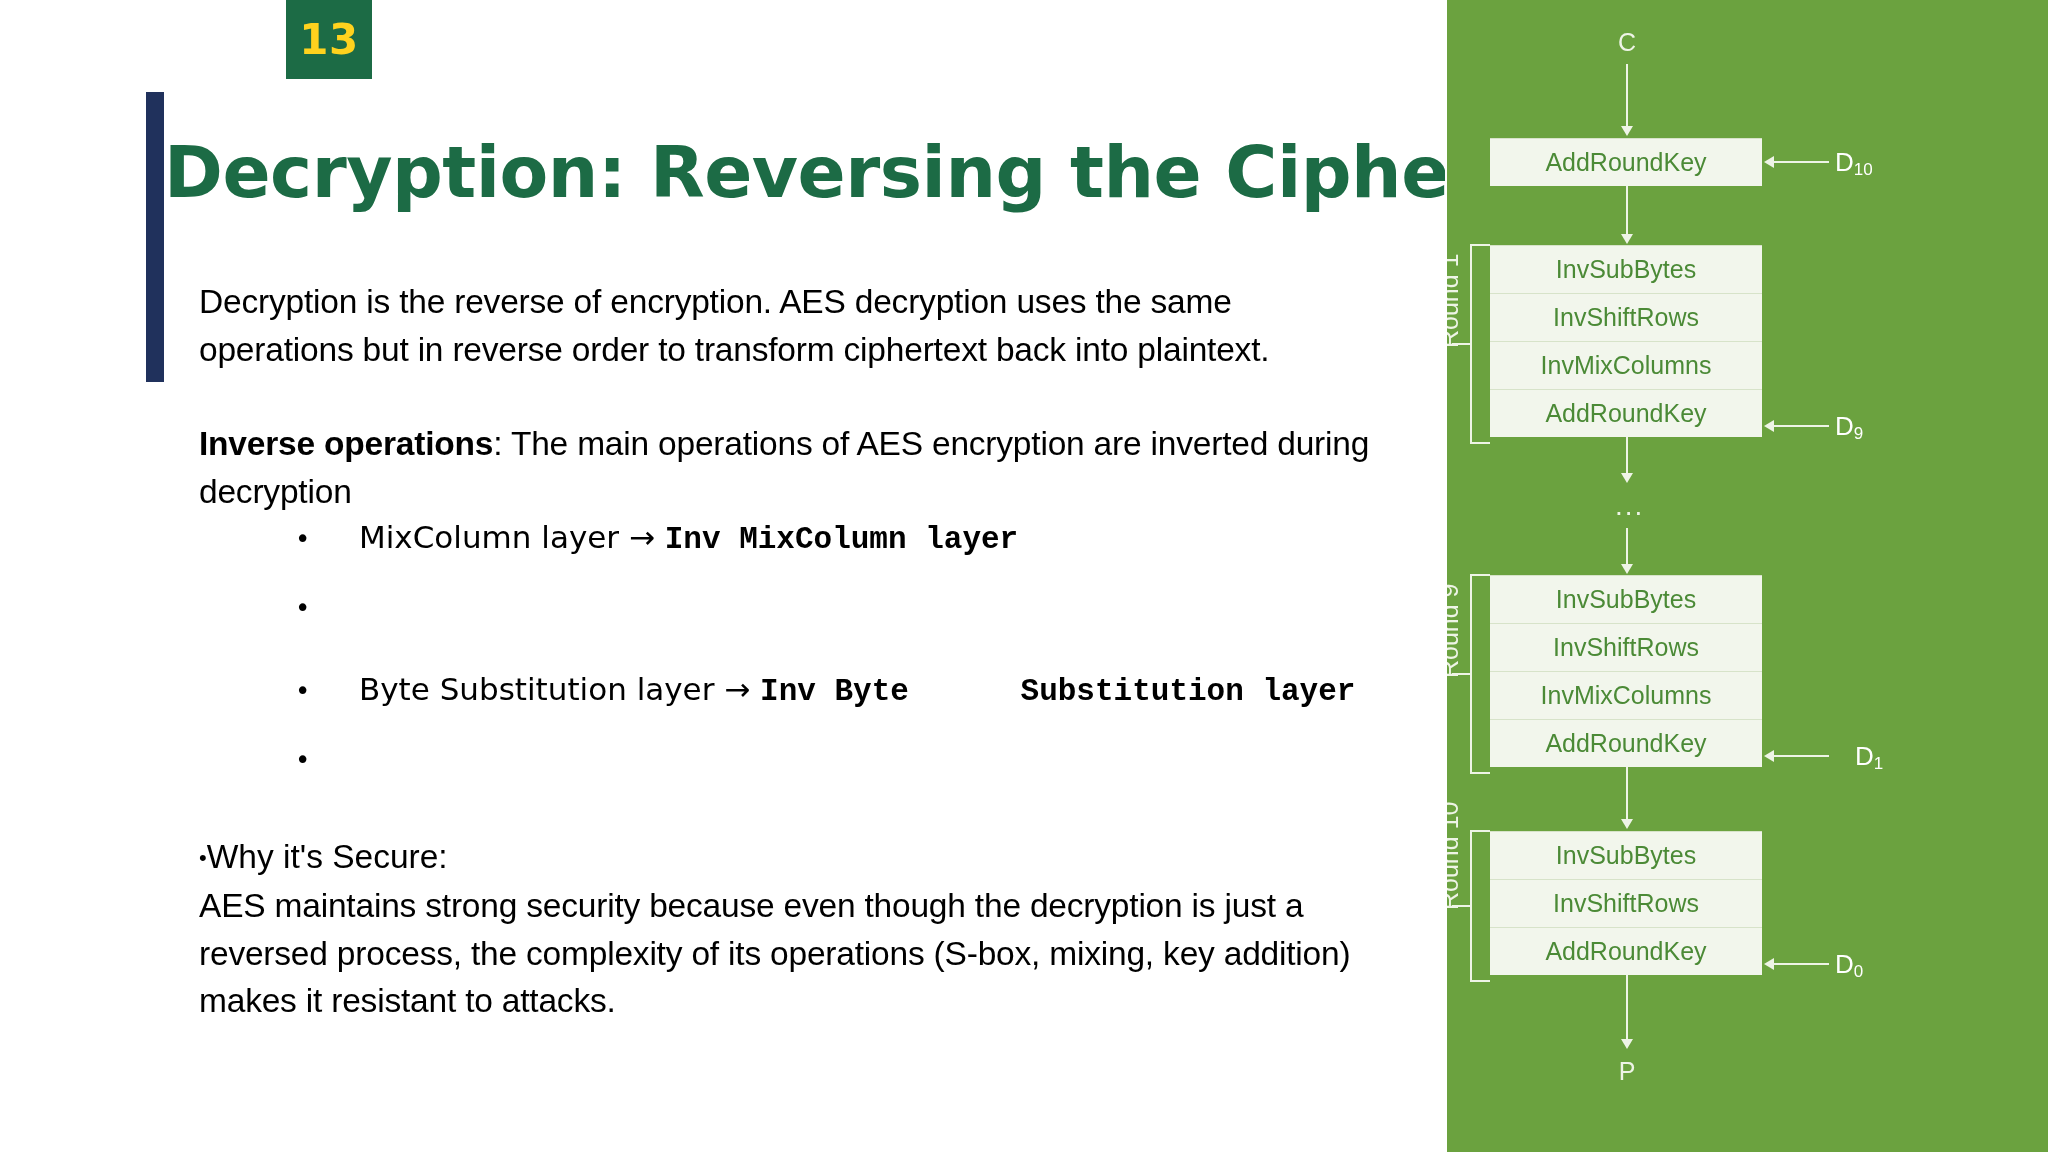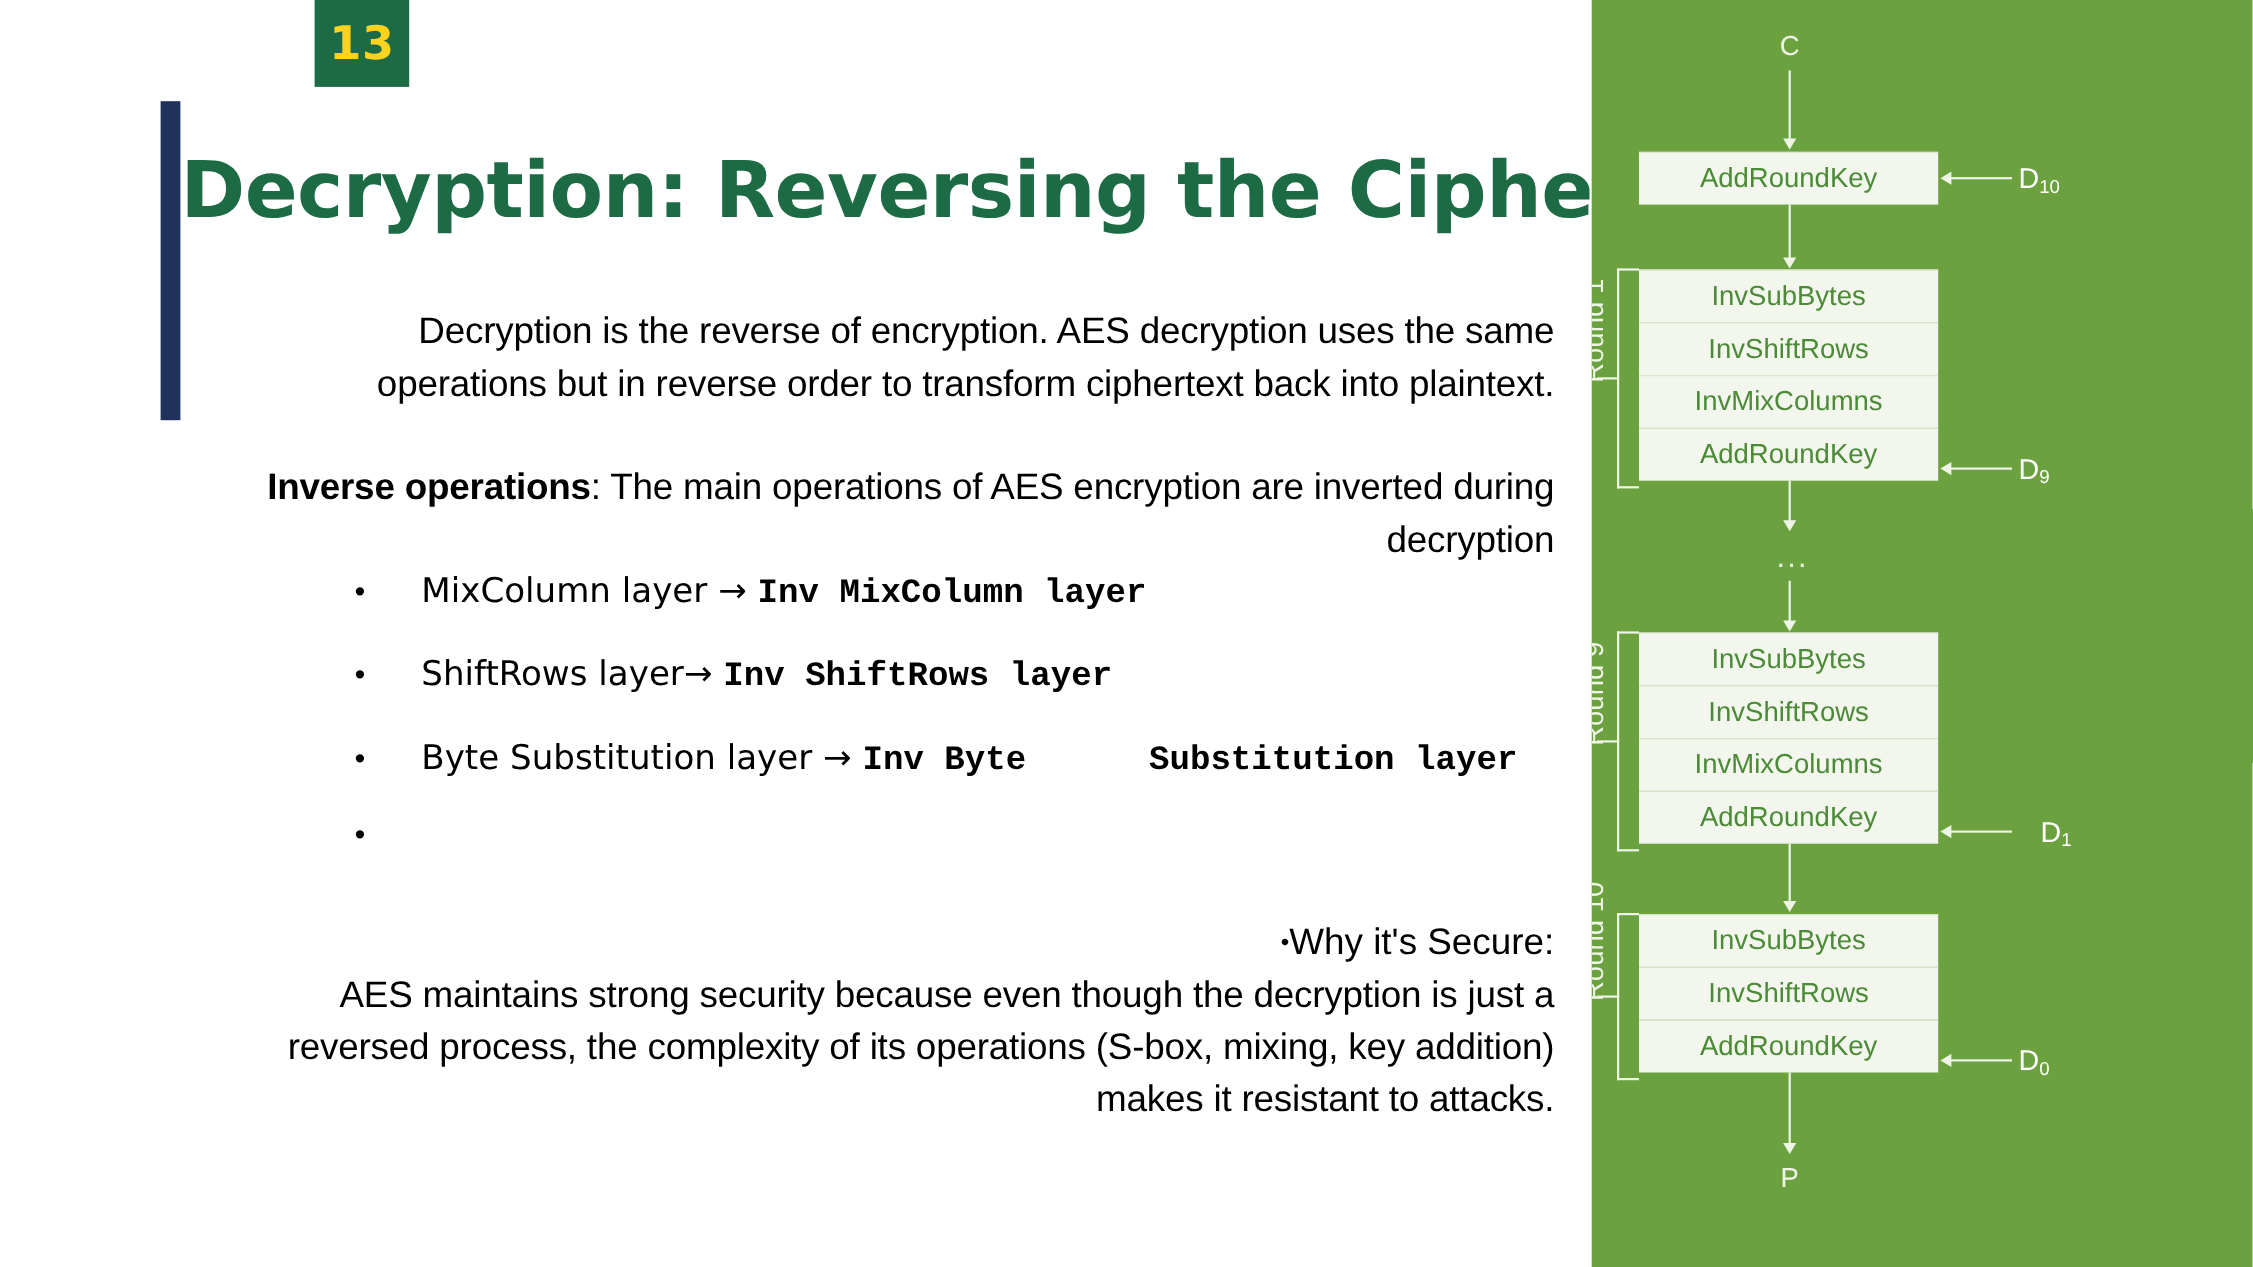--- a/index.html
+++ b/index.html
@@ -53,23 +53,22 @@
     font-family: "DejaVu Sans", sans-serif;
     font-weight: bold;
     font-size: 71px;
     line-height: 105px;
     letter-spacing: -0.5px;
   }
 
   
   #body-column {
     position: absolute;
-    left: 223px; top: 278px;
+    left: 199px; top: 278px;
     width: 1190px;
-    text-align: right;
   }
   .para {
     color: #000000;
     font-family: "Liberation Sans", sans-serif;
     font-size: 33.5px;
     line-height: 47.5px;
     letter-spacing: -0.2px;
   }
   .para b { font-weight: bold; }
   .spacer-sm { height: 47px; }
@@ -216,21 +215,20 @@
 
     <div id="ops-list">
 
       <div class="op-item">
         <span class="op-bullet">•</span>
         <span class="op-text"><span>MixColumn layer → </span><b>Inv MixColumn layer</b></span>
       </div>
 
       <div class="op-item">
         <span class="op-bullet">•</span>
-        <span class="op-text"><span>ShiftRows layer→ </span><b>Inv ShiftRows layer</b></span>
       </div>
 
       <div class="op-item">
         <span class="op-bullet">•</span>
         <span class="op-text"><span>Byte Substitution layer → </span><b>Inv Byte      Substitution layer</b></span>
       </div>
 
       <div class="op-item">
         <span class="op-bullet">•</span>
       </div>

